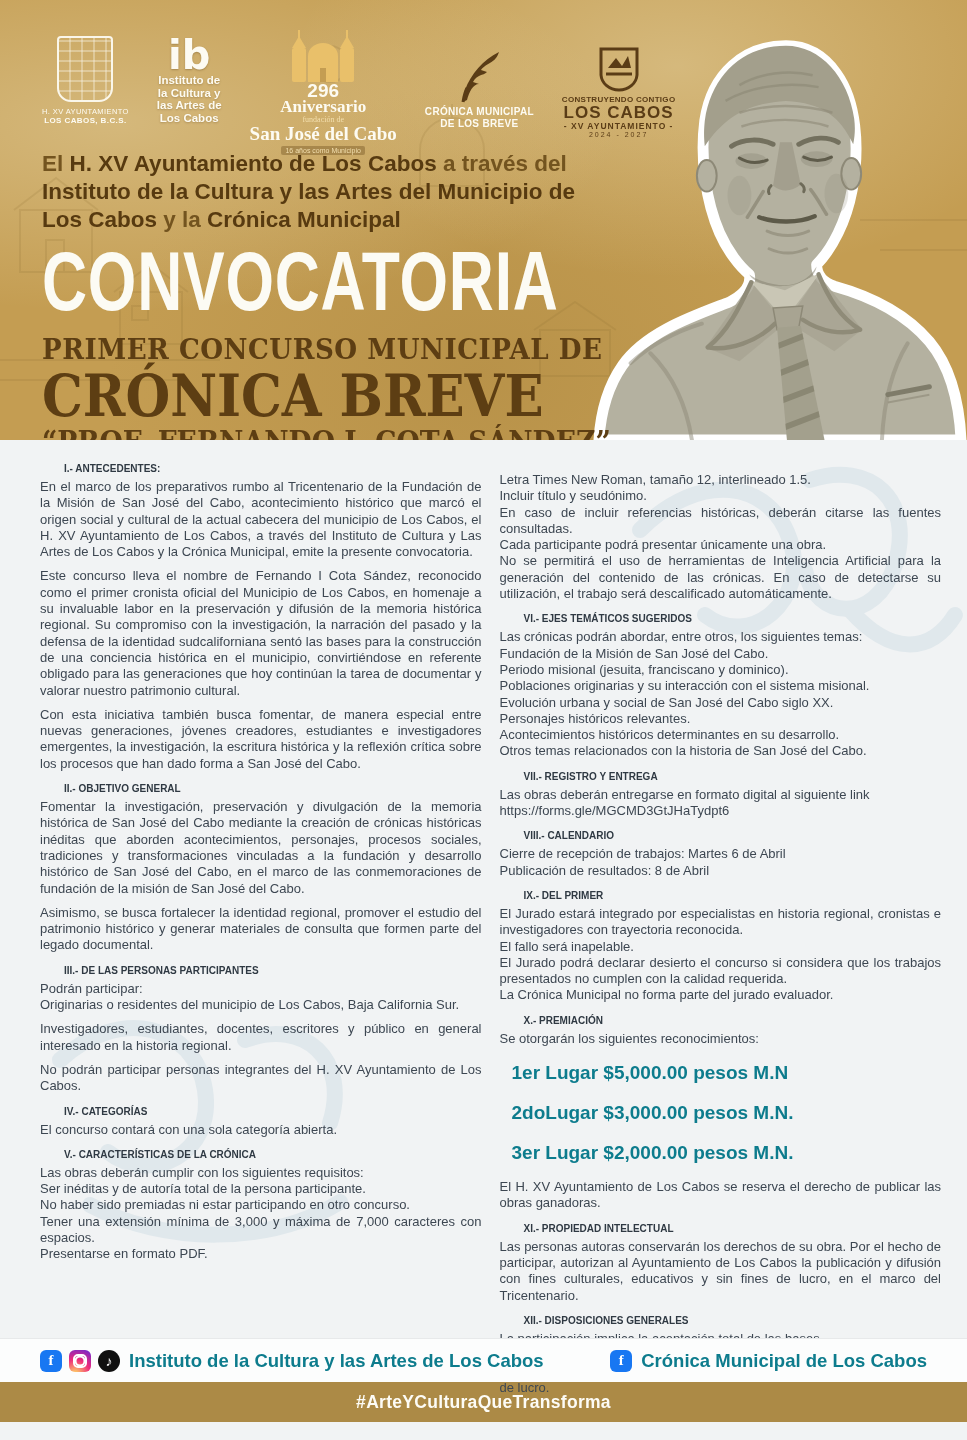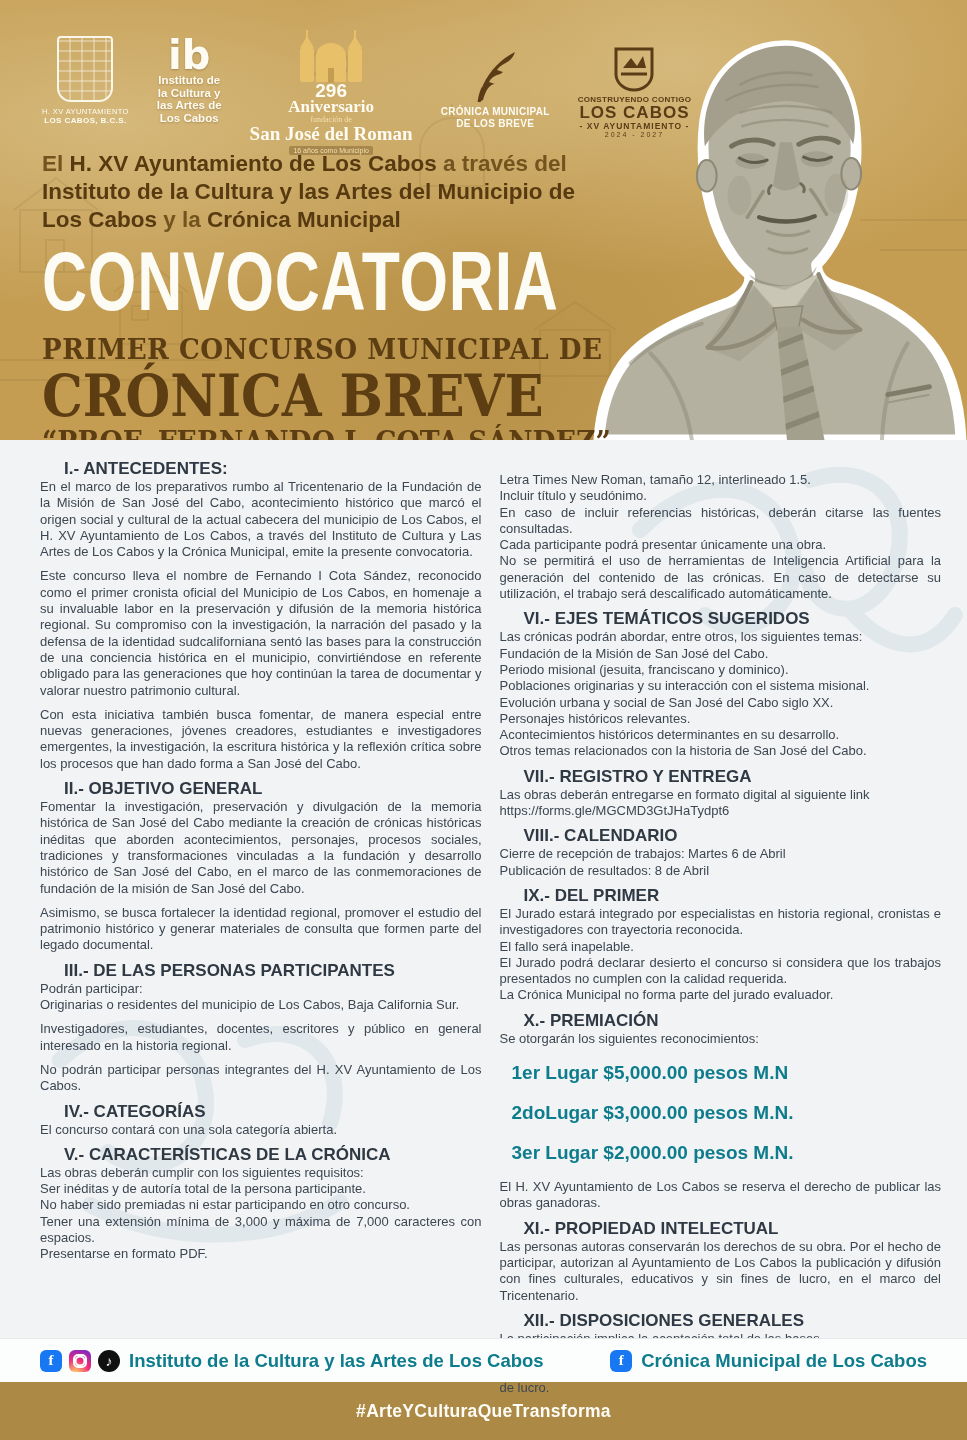--- a/index.html
+++ b/index.html
@@ -63,41 +63,41 @@
       transform:scaleX(.92);transform-origin:left;white-space:nowrap;}
 
   .bust{position:absolute;right:0;top:26px;width:376px;height:414px;z-index:1;}
 
   
   .doc-body{position:relative;width:100%;height:898px;background:#f1f3f4;}
   .watermark{position:absolute;inset:0;z-index:0;pointer-events:none;}
   .cols{position:relative;z-index:1;display:flex;gap:18px;padding:12px 26px 0 40px;color:#3d4752;}
   .col{flex:1;font-size:13px;line-height:16.3px;}
   .col-right .first{margin-top:20px;}
-  h3.sec{font-size:17px;font-weight:800;color:#2f3943;margin:9px 0 2px 0;line-height:16px;padding-left:24px;}
+  h3.sec{font-size:10px;font-weight:800;color:#2f3943;margin:9px 0 2px 0;line-height:16px;padding-left:24px;}
   .block{margin:0 0 8px 0;}
   .block p.line{margin:0;text-align:justify;}
   .linkline{display:block;}
   .prizes{margin:2px 0 6px 0;}
   .prizes .prize{margin:12px;font-size:19px;line-height:28px;font-weight:800;color:#0d7c8d;}
 
   
   .social-strip{position:relative;z-index:2;height:44px;background:#fcfdfd;border-top:1px solid #e7e9ea;
      display:flex;align-items:center;justify-content:space-between;padding:0 40px;box-sizing:border-box;}
   .org{display:flex;align-items:center;gap:9px;}
   .org .name{font-size:18.5px;font-weight:800;color:#0d7c8d;}
   .icons{display:flex;align-items:center;gap:7px;}
   .icon{width:22px;height:22px;display:flex;align-items:center;justify-content:center;box-sizing:border-box;}
   .fb{background:#1877f2;border-radius:6px;color:#fff;font-weight:800;font-size:15px;font-family:"Liberation Serif",serif;}
   .ig{background:radial-gradient(circle at 28% 110%,#fdc468 8%,#ee2a7b 52%,#6228d7 100%);border-radius:6px;position:relative;}
   .ig::before{content:"";position:absolute;inset:4px;border:2px solid #fff;border-radius:5px;}
   .ig::after{content:"";position:absolute;width:7px;height:7px;border:2px solid #fff;border-radius:50%;
      top:50%;left:50%;transform:translate(-50%,-50%);}
   .tk{background:#101010;border-radius:50%;color:#fff;font-size:14px;font-weight:bold;}
-  .gold-bar{height:58px;background:#ac8a46;display:flex;align-items:center;justify-content:center;}
+  .gold-bar{height:40px;background:#ac8a46;display:flex;align-items:center;justify-content:center;}
   .gold-bar .tag{color:#fdfcf6;font-size:17.5px;font-weight:800;letter-spacing:.3px;}
 </style>
 </head>
 <body>
 
 <div class="page">
 
   <header class="hero">
     <svg class="hero-pattern" viewBox="0 0 967 440" preserveAspectRatio="none">
       <g stroke="#8a6c30" stroke-width="2" fill="none" opacity="0.16">
@@ -190,21 +190,21 @@
                   <path d="M24,26 A15,13 0 0 1 54,26 Z"></path>
                   <rect x="36" y="38" width="6" height="14" fill="#c49d52"></rect>
                   <rect x="14" y="0" width="2" height="8"></rect>
                   <rect x="62" y="0" width="2" height="8"></rect>
                 </g>
               </svg>
           </span>
           <span class="num">296</span>
           <span class="word">Aniversario</span>
           <span class="small">fundación de</span>
-          <span class="place">San José del Roman</span>
+          <span class="place">San José del Cabo</span>
           <span class="sub">16 años como Municipio</span>
         </div>
         <div class="logo logo-cron">
           <span class="quill">
             <svg width="60" height="56" viewBox="0 0 60 56">
                 <path d="M50,2 C34,10 22,24 16,40 L14,52 L18,50 C20,42 24,34 30,34 L24,32 C28,24 34,26 38,22 L32,20 C38,12 46,14 50,2 Z" fill="#5a3c16"></path>
                 <path d="M14,52 C15,46 16,42 18,38" stroke="#5a3c16" stroke-width="3" fill="none"></path>
               </svg>
           </span>
           <small class="ln">CRÓNICA MUNICIPAL</small>

